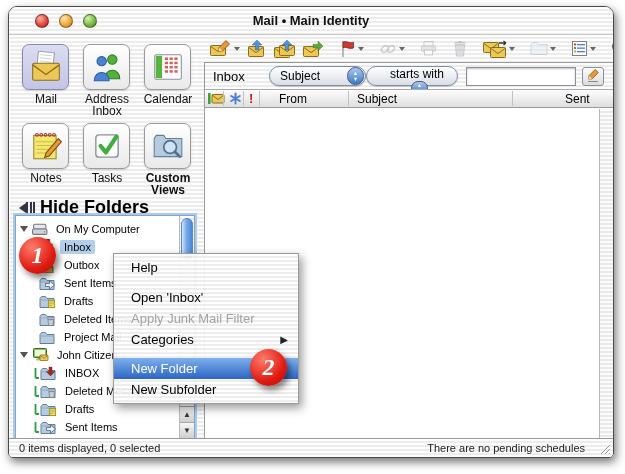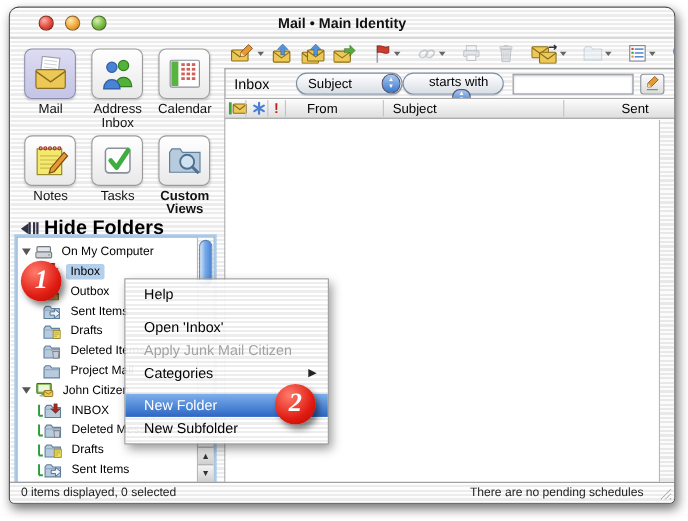--- a/index.html
+++ b/index.html
@@ -537,21 +537,21 @@
             <line x1="8" y1="12" x2="12" y2="8"></line>
           </g>
       </svg>
     </div>
   </div>
 
   <div class="cmenu">
     <div class="mi">Help</div>
     <div class="msep"></div>
     <div class="mi">Open 'Inbox'</div>
-    <div class="mi disabled">Apply Junk Mail Citizen</div>
+    <div class="mi disabled">Apply Junk Mail Filter</div>
     <div class="mi">
       <span>Categories</span>
       <span class="sub-arrow">▶</span>
     </div>
     <div class="msep sm"></div>
     <div class="mi selected">New Folder</div>
     <div class="mi">New Subfolder</div>
   </div>
 
   <div class="badge" style="left:19px; top:237px;">1</div>

